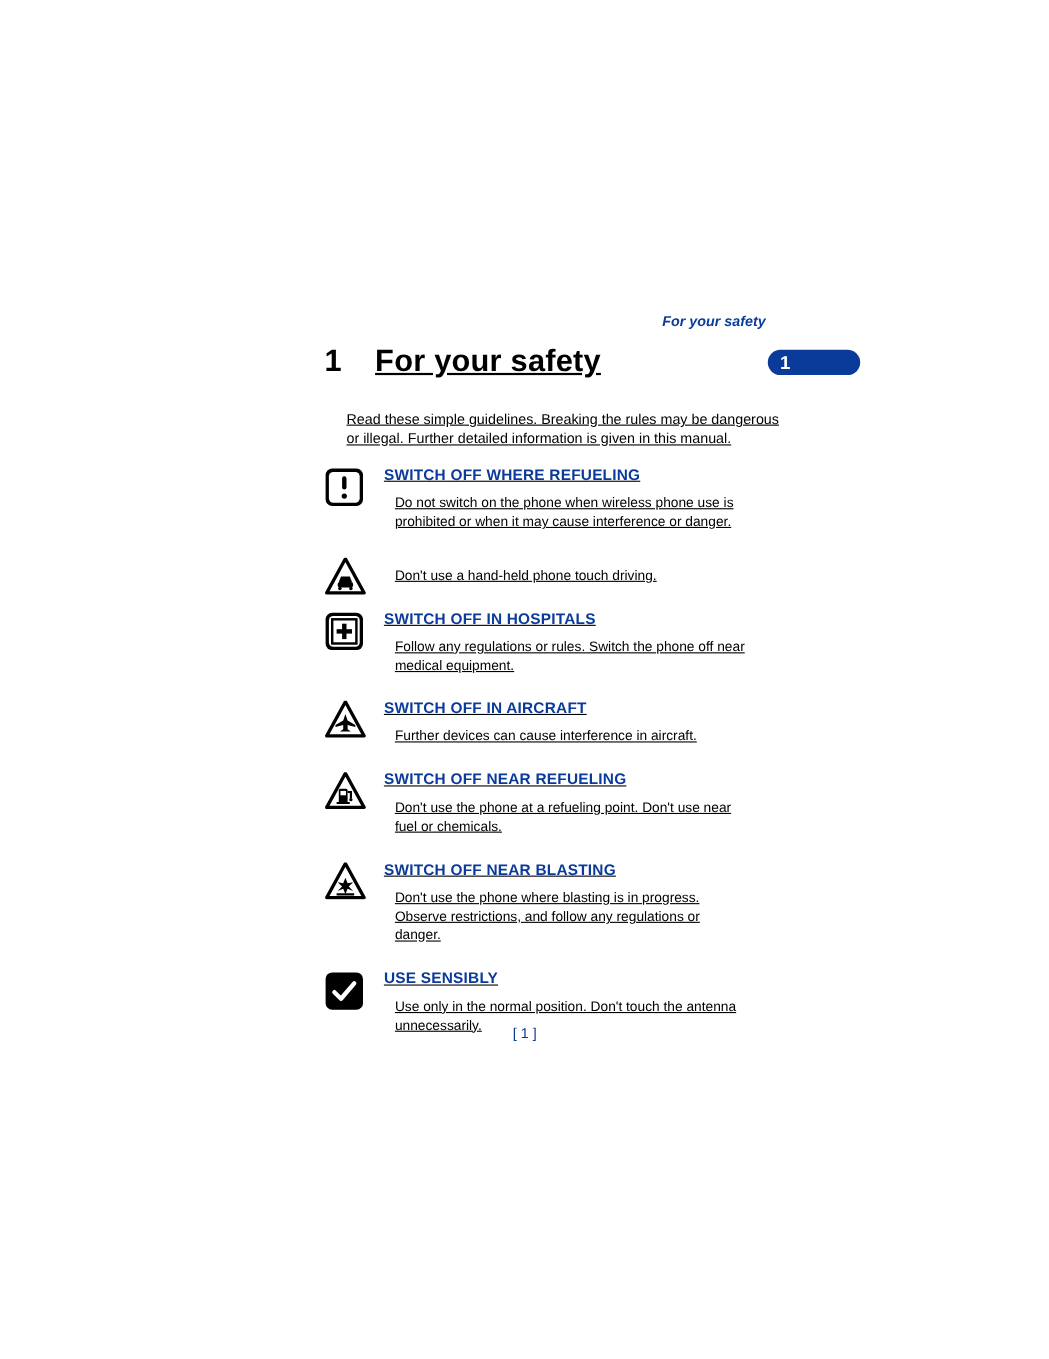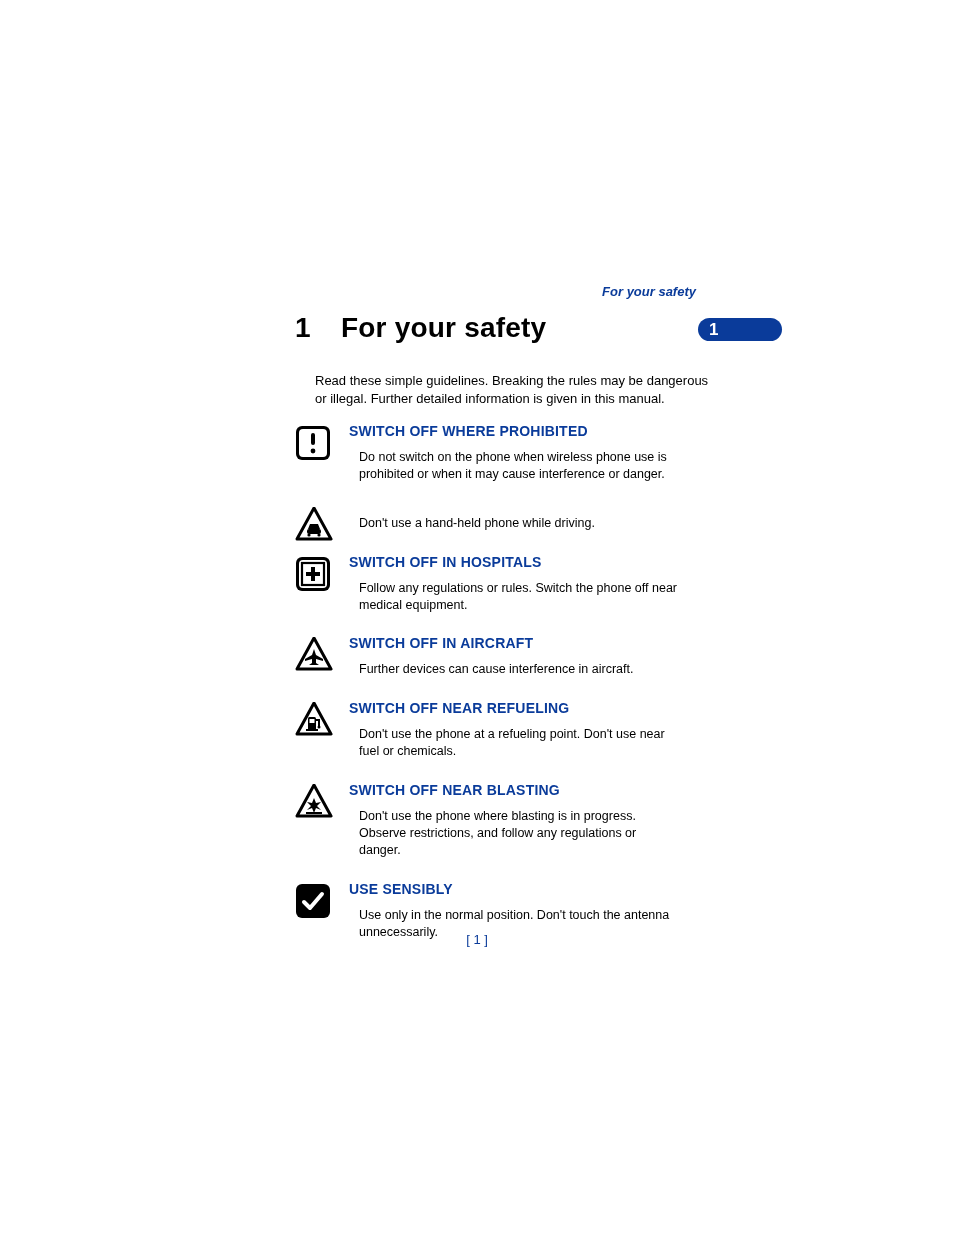--- a/index.html
+++ b/index.html
@@ -10,20 +10,21 @@
     height: 1235px;
     font-family: "Helvetica Neue", Helvetica, Arial, sans-serif;
     color: #000;
   }
   .page {
     position: relative;
     width: 954px;
     height: 1235px;
     box-sizing: border-box;
     padding: 280px 170px 16px 295px;
+    text-decoration: underline;
   }
   .running-header {
     position: absolute;
     right: 258px;
     top: 284px;
     font-style: italic;
     font-weight: 600;
     font-size: 13px;
     color: #0a3b9a;
   }
@@ -131,37 +132,37 @@
   <div class="safety-item">
     <div class="icon-cell">
       <svg width="36" height="36" viewBox="0 0 36 36">
         <rect x="1" y="1" width="34" height="34" rx="6" ry="6" fill="#000"></rect>
         <rect x="4" y="4" width="28" height="28" rx="4" ry="4" fill="#fff"></rect>
         <rect x="16" y="8" width="4" height="12" rx="2" fill="#000"></rect>
         <circle cx="18" cy="26" r="2.4" fill="#000"></circle>
       </svg>
     </div>
     <div class="text-cell">
-      <h3 class="item-title">SWITCH OFF WHERE PROHIBITED</h3>
+      <h3 class="item-title">SWITCH OFF WHERE REFUELING</h3>
       <p class="item-body">Do not switch on the phone when wireless phone use is prohibited or when it may cause interference or danger.</p>
     </div>
   </div>
 
   <div class="safety-item">
     <div class="icon-cell">
       <svg width="38" height="34" viewBox="0 0 38 34">
         <polygon points="19,1 36,32 2,32" fill="none" stroke="#000" stroke-width="3" stroke-linejoin="round"></polygon>
         <rect x="12" y="22" width="14" height="5" rx="2" fill="#000"></rect>
         <path d="M13 22 L15 17 L23 17 L25 22 Z" fill="#000"></path>
         <circle cx="14" cy="28" r="1.6" fill="#000"></circle>
         <circle cx="24" cy="28" r="1.6" fill="#000"></circle>
       </svg>
     </div>
     <div class="text-cell">
-      <p class="item-body">Don't use a hand-held phone while driving.</p>
+      <p class="item-body">Don't use a hand-held phone touch driving.</p>
     </div>
   </div>
 
 
   <div class="safety-item">
     <div class="icon-cell">
       <svg width="36" height="36" viewBox="0 0 36 36">
         <rect x="1" y="1" width="34" height="34" rx="6" ry="6" fill="#000"></rect>
         <rect x="4" y="4" width="28" height="28" rx="4" ry="4" fill="#fff"></rect>
         <rect x="7" y="7" width="22" height="22" fill="none" stroke="#000" stroke-width="2.2"></rect>

